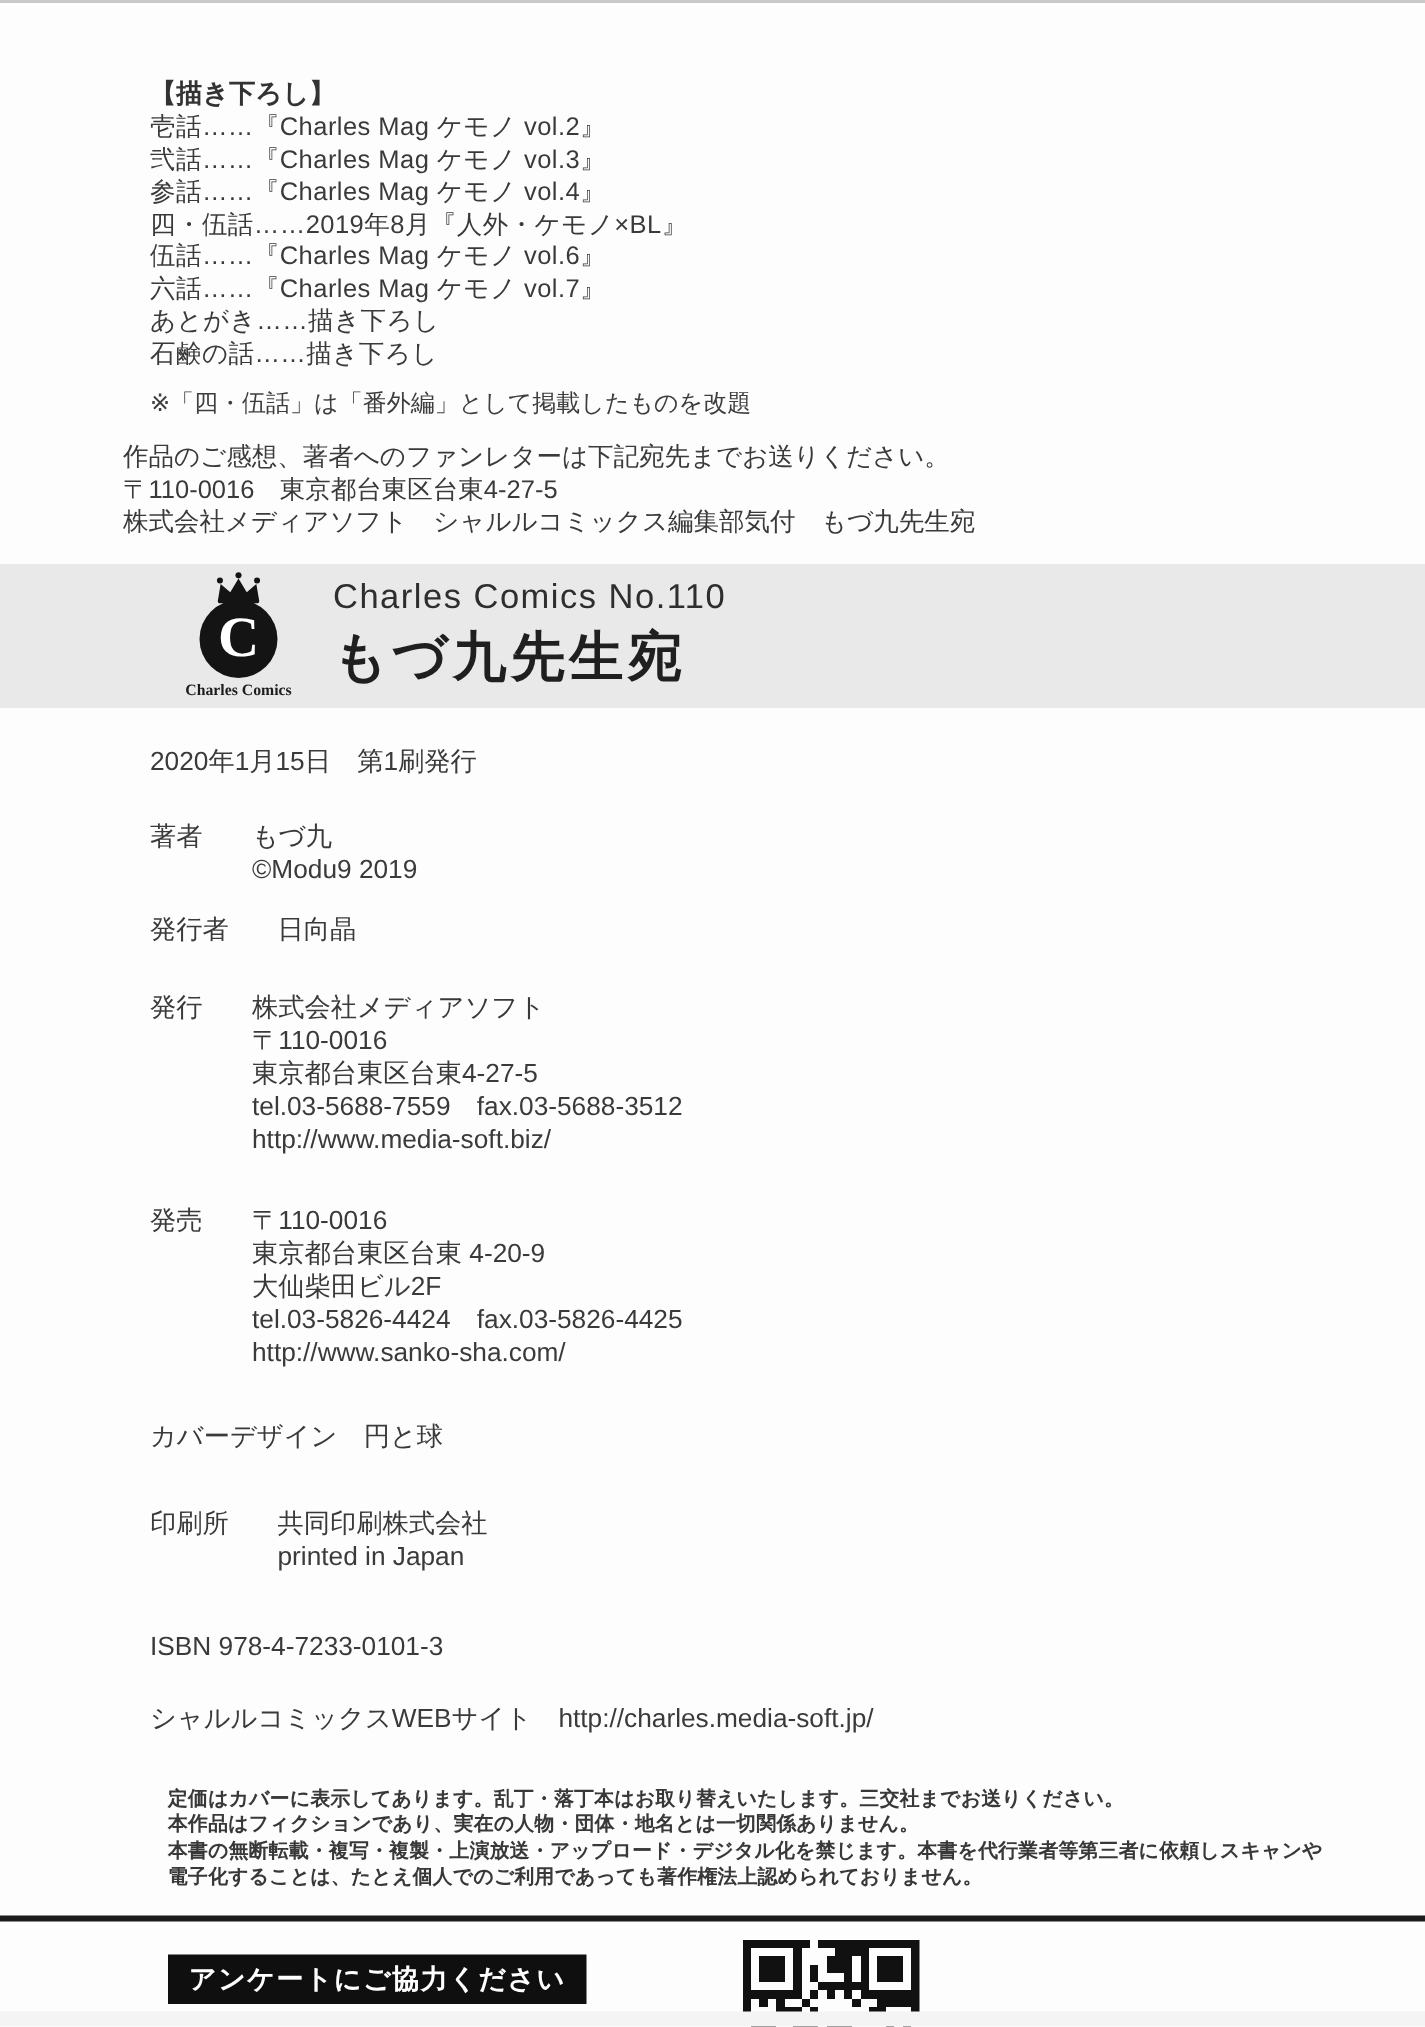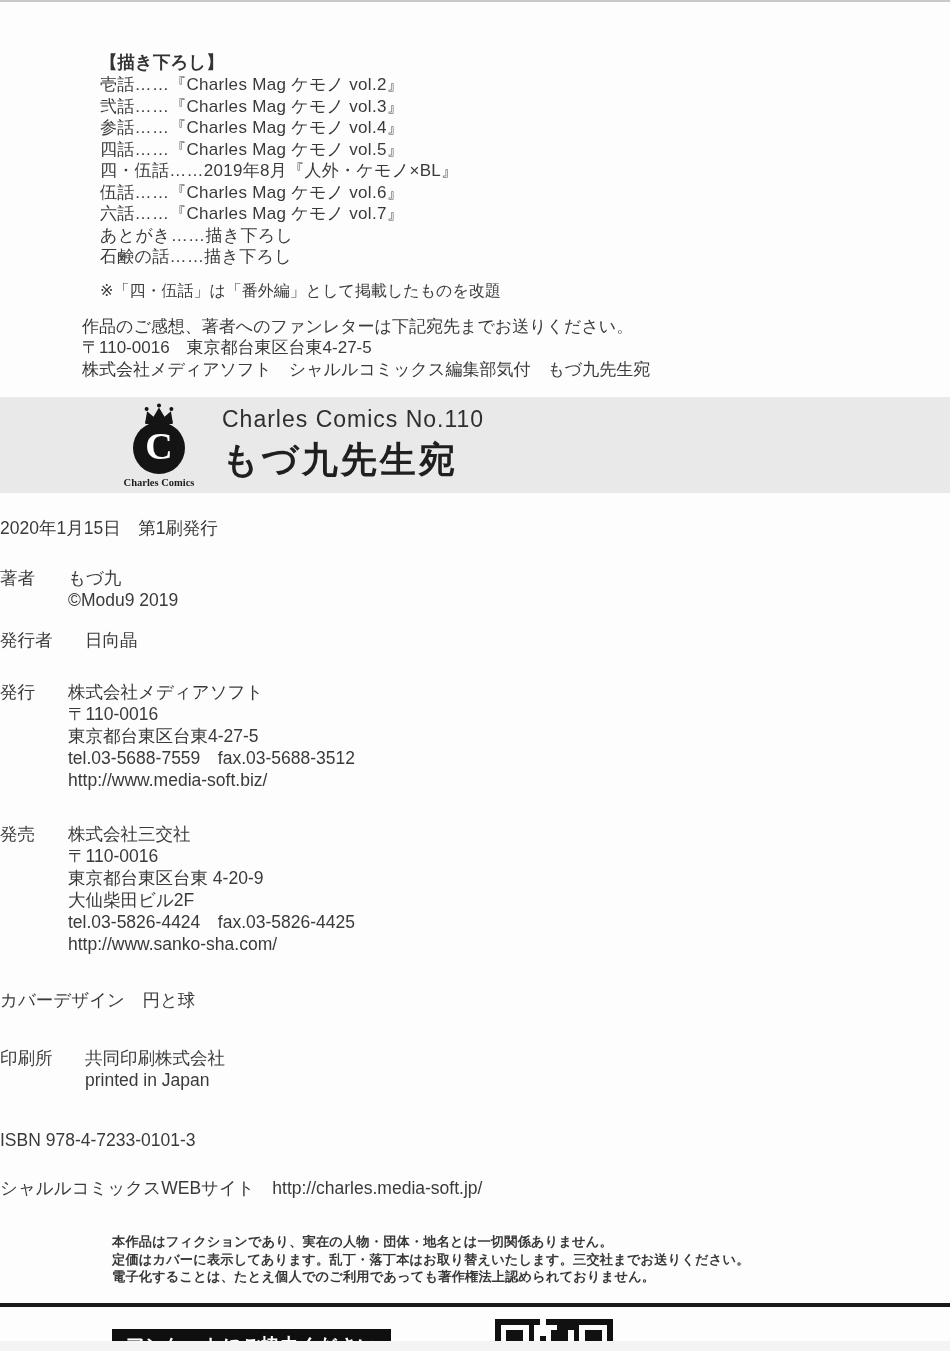--- a/index.html
+++ b/index.html
@@ -35,21 +35,21 @@
     font-size:38px; font-weight:bold; line-height:1; padding-bottom:3px;
   }
   .logo-text {
     font-family:"Liberation Serif","DejaVu Serif",serif;
     font-size:10.5px; color:#1c1c1c; margin-top:3px; white-space:nowrap; font-weight:bold;
   }
   .banner-main { margin-left:24px; }
   .banner-series { font-size:23px; color:#2e2e2e; letter-spacing:1px; }
   .banner-title { font-size:36px; font-weight:bold; color:#1f1f1f; letter-spacing:3px; margin-top:3px; }
 
-  .colophon { font-size:17.5px; }
+  .colophon { padding-left:100px; font-size:17.5px; }
   .colophon .line { line-height:22px; }
   .row { display:flex; }
   .lbl2 { width:68px; flex:none; }
   .lbl3 { width:85px; flex:none; }
   .print-date { margin-top:24px; }
   .author-block { margin-top:28px; }
   .publisher-block { margin-top:18px; }
   .publishing-block { margin-top:30px; }
   .distribution-block { margin-top:32px; }
   .cover-design { margin-top:34px; }
@@ -72,21 +72,20 @@
 </head>
 <body>
 
 <div class="top-edge"></div>
 
 <section class="first-pub">
   <div class="fp-heading">【描き下ろし】</div>
   <div class="fp-item">壱話……『Charles Mag ケモノ vol.2』</div>
   <div class="fp-item">弐話……『Charles Mag ケモノ vol.3』</div>
   <div class="fp-item">参話……『Charles Mag ケモノ vol.4』</div>
-  <div class="fp-item">四話……『Charles Mag ケモノ vol.5』</div>
   <div class="fp-item">四・伍話……2019年8月『人外・ケモノ×BL』</div>
   <div class="fp-item">伍話……『Charles Mag ケモノ vol.6』</div>
   <div class="fp-item">六話……『Charles Mag ケモノ vol.7』</div>
   <div class="fp-item">あとがき……描き下ろし</div>
   <div class="fp-item">石鹸の話……描き下ろし</div>
   <div class="fp-note">※「四・伍話」は「番外編」として掲載したものを改題</div>
 </section>
 
 <section class="fan-letter">
   <div>作品のご感想、著者へのファンレターは下記宛先までお送りください。</div>
@@ -139,21 +138,20 @@
       <div class="line">〒110-0016</div>
       <div class="line">東京都台東区台東4-27-5</div>
       <div class="line">tel.03-5688-7559　fax.03-5688-3512</div>
       <div class="line">http://www.media-soft.biz/</div>
     </div>
   </div>
 
   <div class="row distribution-block">
     <div class="lbl2 line">発売</div>
     <div>
-      <div class="line">株式会社三交社</div>
       <div class="line">〒110-0016</div>
       <div class="line">東京都台東区台東 4-20-9</div>
       <div class="line">大仙柴田ビル2F</div>
       <div class="line">tel.03-5826-4424　fax.03-5826-4425</div>
       <div class="line">http://www.sanko-sha.com/</div>
     </div>
   </div>
 
   <div class="line cover-design">カバーデザイン　円と球</div>
 
@@ -163,22 +161,23 @@
       <div class="line">共同印刷株式会社</div>
       <div class="line">printed in Japan</div>
     </div>
   </div>
 
   <div class="line isbn-line">ISBN 978-4-7233-0101-3</div>
   <div class="line website-line">シャルルコミックスWEBサイト　http://charles.media-soft.jp/</div>
 </section>
 
 <section class="legal">
+  <div>定価はカバーに表示してあります。乱丁・落丁本はお取り替えいたします。三交社までお送りください。</div>
   <div>本作品はフィクションであり、実在の人物・団体・地名とは一切関係ありません。</div>
-  <div>定価はカバーに表示してあります。乱丁・落丁本はお取り替えいたします。三交社までお送りください。</div>
+  <div>本書の無断転載・複写・複製・上演放送・アップロード・デジタル化を禁じます。本書を代行業者等第三者に依頼しスキャンや</div>
   <div>電子化することは、たとえ個人でのご利用であっても著作権法上認められておりません。</div>
 </section>
 
 <div class="divider"></div>
 
 <section class="survey">
   <div class="survey-heading">アンケートにご協力ください</div>
   
   <svg class="qr" id="qr-svg" viewBox="0 0 21 21" shape-rendering="crispEdges">
       <rect x="0" y="0" width="1" height="1" fill="#111"></rect>

